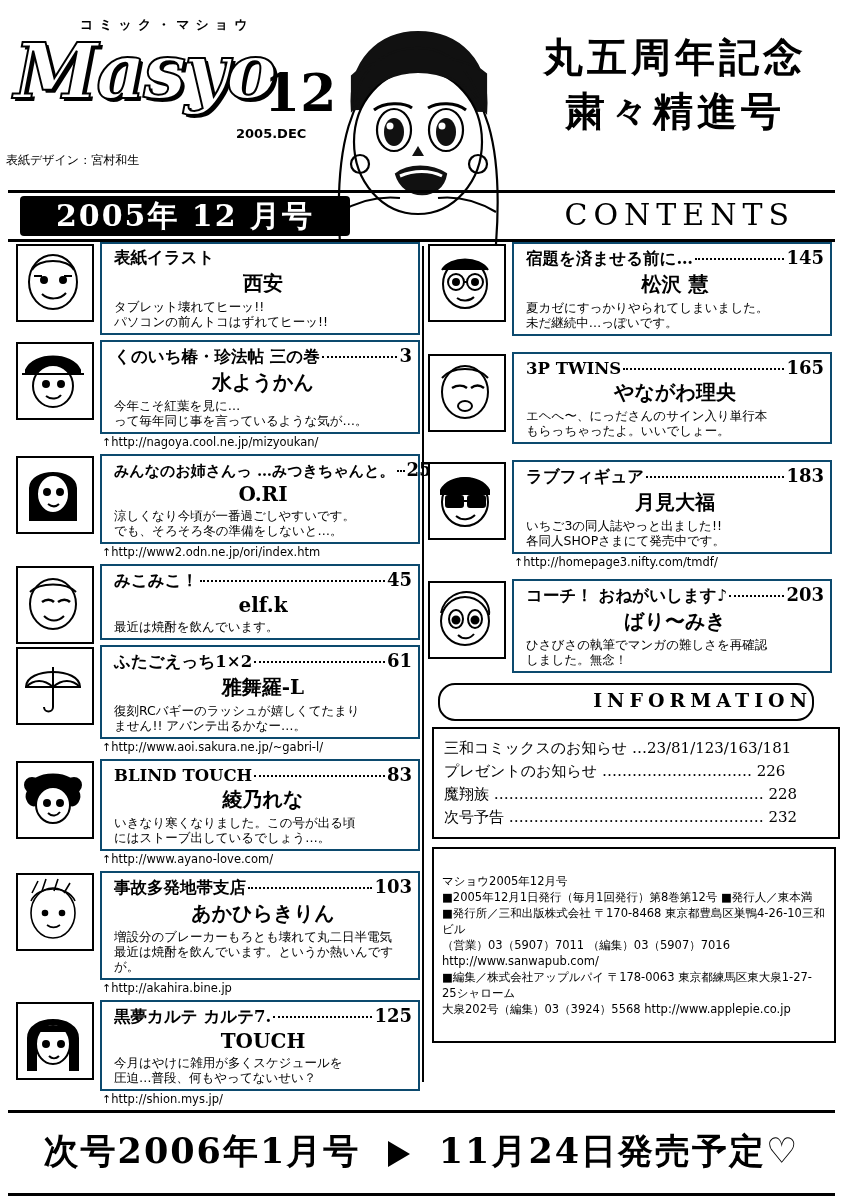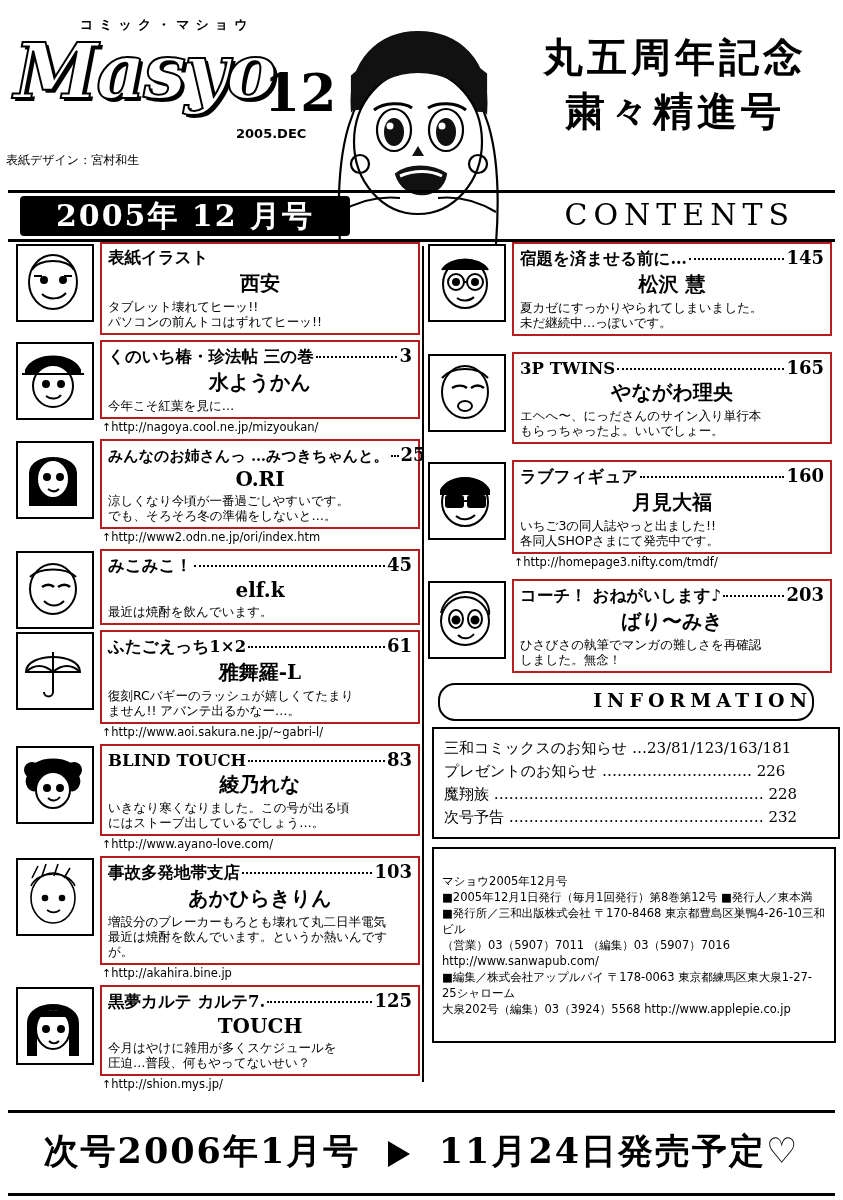--- a/index.html
+++ b/index.html
@@ -31,21 +31,21 @@
   
   .cols{position:absolute;left:8px;top:242px;width:827px;height:860px;}
   .col{position:absolute;top:0;width:404px;}
   .col-left{left:8px;}
   .col-right{left:420px;}
   .vrule{position:absolute;left:414px;top:4px;width:2px;height:836px;background:#000;}
 
   .entry{position:relative;margin-bottom:5px;min-height:62px;}
   .thumb{position:absolute;left:0;top:2px;width:74px;height:74px;border:2px solid #000;background:#fff;overflow:hidden;}
   .thumb svg{display:block;}
-  .ebody{margin-left:84px;border:2px solid #b91c1c;padding:3px 6px 4px 6px;min-height:62px;}
+  .ebody{margin-left:84px;border:2px solid #0c4a6e;padding:3px 6px 4px 12px;min-height:62px;}
   .trow{display:flex;align-items:baseline;font-family:"DejaVu Serif","Liberation Serif",serif;font-weight:bold;font-size:16.5px;white-space:nowrap;}
   .tname{}
   .dots{flex:1;margin:0 2px;border-bottom:2px dotted #000;position:relative;top:-4px;min-width:8px;}
   .pg{font-family:"DejaVu Serif",serif;font-weight:bold;font-size:18px;}
   .author{text-align:center;font-family:"DejaVu Serif","Liberation Serif",serif;font-weight:bold;font-size:20px;margin:1px 0 2px 0;}
   .blurb{font-size:12.5px;line-height:15px;}
   .url{margin-left:84px;font-size:11.5px;padding:1px 0 0 2px;}
   .url .arr{font-size:11px;}
 
   
@@ -160,20 +160,21 @@
         </div>
         <div class="ebody">
           <div class="trow">
             <span class="tname">くのいち椿・珍法帖 三の巻</span>
             <span class="dots"></span>
             <span class="pg">3</span>
           </div>
           <div class="author">水ようかん</div>
           <div class="blurb">
               <div>今年こそ紅葉を見に…</div>
+              <div>って毎年同じ事を言っているような気が…。</div>
             </div>
         </div>
         <div class="url"><span class="arr">↑</span><span>http://nagoya.cool.ne.jp/mizyoukan/</span></div>
       </div>
 
       <div class="entry">
         <div class="thumb">
           <svg width="70" height="70" viewBox="0 0 70 70">
               <g fill="none" stroke="#000" stroke-width="2">
             <path d="M12 30 C12 10 58 10 58 30 L58 62 L12 62 Z" fill="#000"></path>
@@ -401,21 +402,21 @@
             <rect x="38" y="32" width="17" height="11" rx="2" fill="#000"></rect>
             <path d="M33 37 h5"></path>
             <path d="M26 52 C32 57 40 56 45 51"></path>
           </g>
             </svg>
         </div>
         <div class="ebody">
           <div class="trow">
             <span class="tname">ラブフィギュア</span>
             <span class="dots"></span>
-            <span class="pg">160</span>
+            <span class="pg">183</span>
           </div>
           <div class="author">月見大福</div>
           <div class="blurb">
               <div>いちご3の同人誌やっと出ました!!</div>
               <div>各同人SHOPさまにて発売中です。</div>
             </div>
         </div>
         <div class="url"><span class="arr">↑</span><span>http://homepage3.nifty.com/tmdf/</span></div>
       </div>
 

